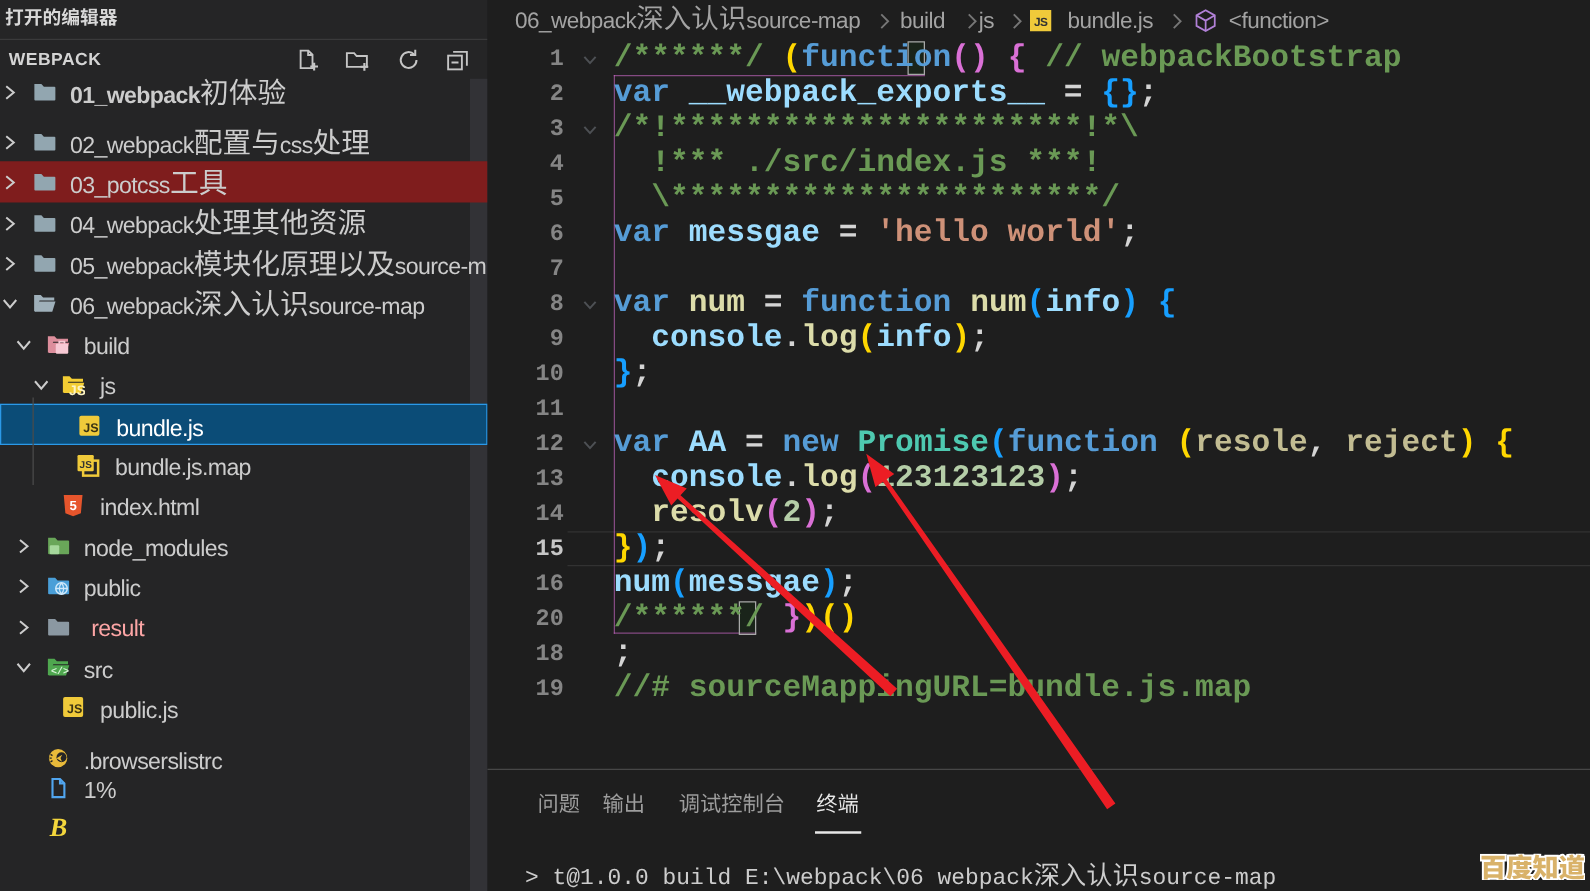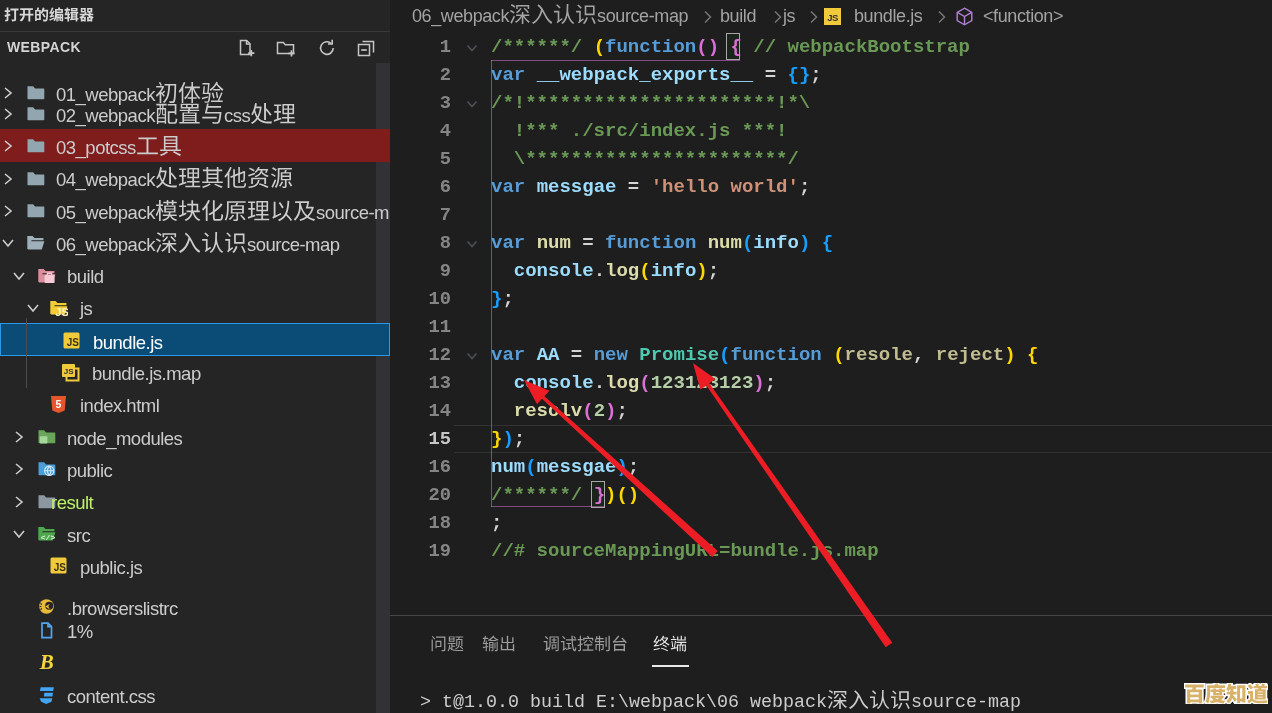--- a/index.html
+++ b/index.html
@@ -1,21 +1,21 @@
 <!DOCTYPE html>
 <html><head><meta charset="utf-8"><style>
 *{margin:0;padding:0;box-sizing:border-box}
 html,body{width:1272px;height:713px;overflow:hidden;background:#1e1e1e;font-family:"Liberation Sans",sans-serif}
 .abs{position:absolute}
 #sb{position:absolute;left:0;top:0;width:390px;height:713px;background:#252526}
 .row{position:absolute;left:0;width:390px;height:33px}
 .lbl{position:absolute;top:1.5px;height:33px;line-height:33px;font-size:18.5px;letter-spacing:-0.5px;color:#cccccc;white-space:pre}
 .chev{position:absolute;top:11.5px}
 .fic{position:absolute;top:8.5px}
-.cl{position:absolute;left:491px;height:28px;line-height:28px;white-space:pre;font-family:"Liberation Mono",monospace;font-size:19px;font-weight:bold;color:#d4d4d4}
+.cl{position:absolute;left:491px;height:28px;line-height:28px;white-space:pre;font-family:"Liberation Mono",monospace;font-size:25px;font-weight:bold;color:#d4d4d4}
 .ln{position:absolute;left:380px;width:71px;height:28px;line-height:28px;text-align:right;font-family:"Liberation Mono",monospace;font-size:18.75px;font-weight:bold;color:#858585}
 .k{color:#569cd6}.v{color:#9cdcfe}.c{color:#6a9955}.s{color:#ce9178}.n{color:#b5cea8}
 .f{color:#dcdcaa}.pa{color:#c2bc92}.t{color:#4ec9b0}.b1{color:#ffd700}.b2{color:#da70d6}.b3{color:#179fff}
 </style></head><body>
 <div id="sb">
     <div class="abs" style="left:4px;top:6px"><svg style="display:inline-block;vertical-align:-2.1px;" width="90" height="15" viewBox="0 0 90.0 15">
         <path fill="#d8d8d8" d="M2.6 0.4V3.3H0.7V5H2.6V7.6L0.5 8.1L1 9.9L2.6 9.4V12.5C2.6 12.7 2.5 12.8 2.3 12.8C2.1 12.8 1.5 12.8 0.9 12.7C1.1 13.2 1.3 13.9 1.4 14.4C2.5 14.4 3.2 14.4 3.7 14.1C4.3 13.8 4.4 13.3 4.4 12.5V9L6.4 8.4L6.1 6.7L4.4 7.2V5H6.1V3.3H4.4V0.4ZM6.4 1.6V3.4H10.2V12.2C10.2 12.4 10.1 12.5 9.8 12.5C9.4 12.5 8.3 12.6 7.4 12.5C7.7 13 8 13.9 8.1 14.5C9.5 14.5 10.5 14.4 11.2 14.1C11.9 13.8 12.1 13.2 12.1 12.2V3.4H14.5V1.6Z M24.4 3V6.7H20.9V6.3V3ZM15.7 6.7V8.4H18.9C18.6 10.2 17.8 11.9 15.6 13.3C16.1 13.6 16.8 14.2 17.1 14.6C19.7 13 20.6 10.7 20.8 8.4H24.4V14.5H26.3V8.4H29.4V6.7H26.3V3H28.9V1.3H16.2V3H19.1V6.3V6.7Z M38 7.1C38.8 8.2 39.7 9.7 40.1 10.6L41.7 9.7C41.2 8.8 40.2 7.3 39.5 6.3ZM38.8 0.5C38.3 2.2 37.6 4.1 36.8 5.4V2.9H34.4C34.7 2.3 35 1.5 35.2 0.7L33.2 0.4C33.2 1.2 33 2.1 32.8 2.9H31.1V14.1H32.7V13H36.8V5.9C37.2 6.2 37.7 6.6 37.9 6.8C38.4 6.2 38.8 5.3 39.2 4.4H42.5C42.3 9.7 42.1 12 41.7 12.5C41.5 12.7 41.3 12.7 41 12.7C40.6 12.7 39.7 12.7 38.8 12.6C39.1 13.1 39.3 13.9 39.3 14.4C40.2 14.4 41.1 14.4 41.7 14.4C42.3 14.3 42.8 14.1 43.2 13.5C43.8 12.7 44 10.3 44.1 3.6C44.2 3.4 44.2 2.8 44.2 2.8H39.9C40.1 2.1 40.4 1.5 40.5 0.9ZM32.7 4.5H35.1V6.9H32.7ZM32.7 11.4V8.5H35.1V11.4Z M45.9 7C46.1 6.9 46.5 6.8 47.6 6.6C47.2 7.4 46.8 7.9 46.6 8.2C46.2 8.7 45.8 9.1 45.5 9.2C45.7 9.6 45.9 10.3 46 10.7C46.3 10.4 46.9 10.2 50.1 9.5C50.1 9.1 50 8.5 50 8L48.2 8.4C49.1 7.2 50 5.7 50.6 4.3L49.3 3.5C49 4 48.8 4.6 48.5 5.1L47.4 5.2C48.2 3.9 48.9 2.4 49.5 1L47.8 0.4C47.4 2.2 46.5 4.1 46.2 4.5C45.9 5 45.6 5.4 45.3 5.4C45.5 5.9 45.8 6.7 45.9 7ZM53.9 0.8C54 1.2 54.2 1.6 54.3 2H51V5.2C51 7.1 51 9.6 50.2 11.8L49.9 10.4C48.2 11.1 46.5 11.8 45.4 12.1L45.8 13.8L50.2 11.8C50 12.4 49.7 12.9 49.5 13.3C49.8 13.5 50.5 14 50.8 14.3C51.6 13.1 52.1 11.4 52.3 9.8V14.4H53.7V11.2H54.4V14.1H55.5V11.2H56.1V14.1H57.2V11.2H57.8V13C57.8 13.1 57.8 13.1 57.7 13.1C57.6 13.1 57.4 13.1 57.2 13.1C57.4 13.5 57.5 14 57.6 14.4C58.1 14.4 58.4 14.4 58.8 14.2C59.1 13.9 59.2 13.6 59.2 13V6.8H52.6L52.7 6H58.9V2H56.3C56.1 1.5 55.8 0.8 55.6 0.3ZM54.4 8.3V9.9H53.7V8.3ZM55.5 8.3H56.1V9.9H55.5ZM57.2 8.3H57.8V9.9H57.2ZM52.7 3.4H57.3V4.5H52.7Z M68.6 2.2H71.8V3.1H68.6ZM67 0.9V4.4H73.5V0.9ZM61.1 8.6C61.2 8.4 61.8 8.3 62.2 8.3H63.4V10C62.3 10.2 61.2 10.3 60.4 10.4L60.8 12.1L63.4 11.7V14.5H65.1V11.4L66.3 11.1L66.2 9.6L65.1 9.8V8.3H66V6.7H65.1V4.6H63.4V6.7H62.6C63 5.8 63.3 4.8 63.6 3.8H66.2V2.1H64.1C64.2 1.7 64.3 1.2 64.4 0.8L62.7 0.4C62.6 1 62.5 1.5 62.4 2.1H60.6V3.8H62C61.7 4.8 61.5 5.5 61.3 5.8C61.1 6.5 60.9 6.9 60.6 7C60.7 7.4 61 8.2 61.1 8.6ZM71.7 6.4V7.3H68.7V6.4ZM65.9 11.7 66.2 13.3 71.7 12.8V14.5H73.3V12.7L74.5 12.6L74.5 11.1L73.3 11.2V6.4H74.3V5H66.2V6.4H67V11.7ZM71.7 8.5V9.3H68.7V8.5ZM71.7 10.6V11.3L68.7 11.5V10.6Z M78.4 2.6H80.1V3.9H78.4ZM84.7 2.6H86.5V3.9H84.7ZM84.1 6C84.6 6.2 85.1 6.4 85.6 6.7H82.3C82.5 6.4 82.7 6 82.9 5.6L81.8 5.4V1.1H76.8V5.4H81C80.8 5.9 80.5 6.3 80.2 6.7H75.7V8.3H78.6C77.8 9 76.7 9.6 75.3 10.1C75.6 10.4 76.1 11.1 76.3 11.5L76.8 11.3V14.5H78.5V14.2H80.1V14.5H81.8V9.8H79.4C80 9.3 80.6 8.8 81.1 8.3H83.6C84 8.8 84.6 9.3 85.2 9.8H83.1V14.5H84.8V14.2H86.5V14.5H88.3V11.4L88.7 11.6C88.9 11.1 89.4 10.5 89.8 10.1C88.3 9.8 86.9 9.1 85.8 8.3H89.3V6.7H86.8L87.2 6.3C86.9 6 86.4 5.7 85.8 5.4H88.3V1.1H83.1V5.4H84.6ZM78.5 12.6V11.3H80.1V12.6ZM84.8 12.6V11.3H86.5V12.6Z"></path>
       </svg></div>
     <div class="abs" style="left:0;top:31px;width:390px;height:1px;background:#3a3a3b"></div>
     <div class="abs" style="left:7px;top:38px;height:18px;line-height:18px;font-size:14px;font-weight:bold;color:#d4d4d4;letter-spacing:.4px">WEBPACK</div>
@@ -31,21 +31,21 @@
     <svg class="abs" style="left:317px;top:38px" width="20" height="20" viewBox="0 0 20 20" fill="none" stroke="#c5c5c5" stroke-width="1.6">
 <path d="M16.2 10a6.3 6.3 0 1 1-1.9-4.5"></path>
       <path d="M15.2 1.8v4.2h-4.2"></path>
     </svg>
     <svg class="abs" style="left:356px;top:38px" width="20" height="20" viewBox="0 0 20 20" fill="none" stroke="#c5c5c5" stroke-width="1.5">
 <path d="M6.5 3.5h11v11"></path>
       <rect x="2.5" y="6.5" width="11" height="11" fill="#252526"></rect>
       <path d="M5.2 12h5.6" stroke-width="1.7"></path>
     </svg>
     <div class="abs" style="left:376px;top:63px;width:14px;height:650px;background:#323236"></div>
-    <div class="row" style="top:76px;">
+    <div class="row" style="top:57px;font-weight:bold;">
       <svg class="chev" style="left:1px;top:10px" width="13" height="13" viewBox="0 0 13 13" fill="none" stroke="#cccccc" stroke-width="1.6">
         <path d="M4 2 L10 7 L4 12"></path>
       </svg>
       <svg class="fic" style="left:26px;top:7px" width="19" height="19" viewBox="0 0 19 19">
         <path d="M1.5 3.2 h5.6 l2 2.2 h8.4 a.8.8 0 0 1 .8.8 v9.3 a.8.8 0 0 1 -.8.8 H2.3 a.8.8 0 0 1 -.8-.8 z" fill="#92a6b0"></path>
       </svg>
       <div class="lbl" style="left:56px;color:#cccccc">01_webpack<svg style="display:inline-block;vertical-align:-3.2px;" width="69" height="23" viewBox="0 0 69.0 23">
           <path fill="#cccccc" d="M3.7 1.7C4.4 2.6 5.3 4 5.7 4.9L7 4C6.6 3.2 5.8 1.9 5 0.9ZM9.5 2.9V4.6H13.3C13 12.1 12.1 17.6 7.9 20.8C8.3 21.1 9 21.8 9.3 22.1C13.6 18.4 14.7 12.8 15.1 4.6H19.5C19.2 15.2 18.9 19.1 18.1 19.9C17.9 20.3 17.6 20.3 17.2 20.3C16.7 20.3 15.4 20.3 14 20.2C14.3 20.7 14.5 21.4 14.5 21.9C15.8 21.9 17.1 22 17.9 21.9C18.7 21.8 19.2 21.6 19.7 20.9C20.6 19.7 20.9 15.7 21.2 3.8C21.2 3.6 21.2 2.9 21.2 2.9ZM1.2 5V6.6H7C5.6 9.5 3.1 12.6 0.8 14.3C1.1 14.6 1.6 15.5 1.7 15.9C2.7 15.2 3.6 14.2 4.6 13.1V22.1H6.3V12.8C7.2 13.9 8.3 15.3 8.8 16L9.8 14.6C9.5 14.3 8.7 13.4 8 12.5C8.6 11.9 9.4 11.2 10.2 10.4L9 9.4C8.6 10.1 7.8 11 7.1 11.7L6.3 10.9V10.8C7.5 9.2 8.5 7.4 9.2 5.6L8.2 4.9L7.9 5Z M28.8 1C27.6 4.5 25.7 7.9 23.7 10.2C24 10.6 24.5 11.5 24.7 11.9C25.4 11.1 26.1 10.2 26.7 9.2V22H28.3V6.3C29.1 4.8 29.8 3.1 30.4 1.5ZM32.6 16.2V17.8H36.4V21.9H38V17.8H41.7V16.2H38V8.3C39.5 12.3 41.7 16.1 44.1 18.3C44.4 17.8 45 17.2 45.4 17C42.9 14.9 40.5 11.1 39.1 7.2H44.9V5.6H38V1H36.4V5.6H29.9V7.2H35.3C33.9 11.1 31.5 15 29 17.1C29.3 17.4 29.9 18 30.2 18.4C32.6 16.2 34.9 12.4 36.4 8.3V16.2Z M46.7 16.8 47.1 18.3C48.8 17.8 50.9 17.2 53 16.6L52.8 15.3C50.6 15.9 48.3 16.5 46.7 16.8ZM58.3 8V9.5H65.1V8ZM56.7 11.9C57.4 13.7 58 16 58.2 17.5L59.6 17.1C59.4 15.6 58.8 13.3 58.1 11.6ZM60.8 11.3C61.2 13.1 61.6 15.4 61.7 16.9L63.2 16.6C63 15.1 62.6 12.9 62.1 11.1ZM48.5 5.2C48.3 7.6 48 11.1 47.7 13.1H53.9C53.6 17.8 53.2 19.7 52.8 20.2C52.6 20.4 52.3 20.5 52 20.5C51.5 20.5 50.5 20.4 49.3 20.3C49.6 20.7 49.8 21.3 49.8 21.8C50.9 21.8 52 21.9 52.6 21.8C53.2 21.8 53.7 21.6 54 21.1C54.8 20.4 55.1 18.2 55.5 12.4C55.5 12.2 55.5 11.7 55.5 11.7L54 11.7H53.7C54 9.2 54.3 5.1 54.6 2H47.5V3.4H53C52.8 6.2 52.5 9.5 52.2 11.7H49.4C49.6 9.8 49.8 7.2 49.9 5.2ZM61.3 0.8C59.9 4 57.4 6.8 54.6 8.6C54.9 8.9 55.5 9.6 55.7 9.9C57.8 8.4 59.9 6.3 61.5 3.7C63.1 6 65.4 8.3 67.5 9.9C67.7 9.4 68.1 8.7 68.4 8.3C66.3 6.9 63.8 4.5 62.3 2.3L62.8 1.2ZM56 19.4V21H67.7V19.4H64.2C65.3 17.3 66.6 14.3 67.6 11.8L66 11.5C65.3 13.9 63.8 17.3 62.7 19.4Z"></path>
         </svg></div>
     </div>
@@ -173,21 +173,21 @@
       </svg>
       <div class="lbl" style="left:67px;color:#cccccc">node_modules</div>
     </div>
     <div class="row" style="top:484.7px;">
       <svg class="chev" style="left:12px;top:10px" width="13" height="13" viewBox="0 0 13 13" fill="none" stroke="#cccccc" stroke-width="1.6">
         <path d="M4 2 L10 7 L4 12"></path>
       </svg>
       <svg class="fic" style="left:37px;top:7px" width="19" height="19" viewBox="0 0 19 19">
         <path d="M1.5 3.2 h5.6 l2 2.2 h8.4 a.8.8 0 0 1 .8.8 v9.3 a.8.8 0 0 1 -.8.8 H2.3 a.8.8 0 0 1 -.8-.8 z" fill="#8b98a2"></path>
       </svg>
-      <div class="lbl" style="left:51px;color:#bef264">result</div>
+      <div class="lbl" style="left:73px;color:#fca5a5">result</div>
     </div>
     <div class="row" style="top:517.0px;">
       <svg class="chev" style="left:12px;top:10px" width="13" height="13" viewBox="0 0 13 13" fill="none" stroke="#cccccc" stroke-width="1.6">
         <path d="M2 4 L7 10 L12 4"></path>
       </svg>
       <svg class="fic" style="left:37px;top:7px" width="19" height="19" viewBox="0 0 19 19">
         <path d="M1.3 3 h5.3 l1.9 2 h8.9 v2.3 H5.6 L2.8 16 H1.3 z" fill="#4fa74f"></path>
         <path d="M4.9 8.2 H18.4 L15.8 16.4 H1.8 z" fill="#4fa74f"></path>
         <text x="11" y="15.6" font-family="Liberation Mono" font-size="8" font-weight="bold" fill="#d8f3d8" text-anchor="middle">&lt;/&gt;</text>
       </svg>
@@ -213,30 +213,20 @@
       <svg class="fic" style="left:37px;top:7px" width="19" height="19" viewBox="0 0 19 19">
         <path d="M5 2.2 h6 l3.5 3.5 v11 H5 z" fill="none" stroke="#51a6f0" stroke-width="1.7"></path>
         <path d="M11 2.2 v3.5 h3.5" fill="none" stroke="#51a6f0" stroke-width="1.7"></path>
       </svg>
       <div class="lbl" style="left:67px;color:#cccccc">1%</div>
     </div>
     <div class="row" style="top:646.2px;">
       <svg class="fic" style="left:37px;top:7px" width="19" height="19" viewBox="0 0 19 19">
         <text x="9.8" y="15.8" font-family="Liberation Serif" font-size="21" font-weight="bold" font-style="italic" fill="#f3d63c" text-anchor="middle">B</text>
       </svg>
-    </div>
-    <div class="row" style="top:678.5px;">
-      <svg class="fic" style="left:37px;top:7px" width="19" height="19" viewBox="0 0 19 19">
-        <g fill="#42a5f5">
-          <path d="M3.6 1.2 H16.8 L16.2 5.0 H3.0 z"></path>
-          <path d="M7.4 6.8 H16.0 L15.4 10.4 H6.8 z"></path>
-          <path d="M2.6 12.2 H15.2 L14.5 15.8 L9.2 18.0 L4.2 15.7 z"></path>
-        </g>
-      </svg>
-      <div class="lbl" style="left:67px;color:#cccccc">content.css</div>
     </div>
     <div class="abs" style="left:26px;top:318px;width:1px;height:70px;background:#4b4b4b"></div>
   </div>
 <div class="abs" style="left:390px;top:0;width:882px;height:713px;background:#1e1e1e"></div>
 <div class="abs" style="left:390px;top:0;width:882px;height:33px;font-size:18px;letter-spacing:-0.4px;color:#a3a3a3">
     <div class="abs" style="left:22px;top:0;height:33px;line-height:33px;white-space:pre">06_webpack<svg style="display:inline-block;vertical-align:-3.1px;" width="88" height="22" viewBox="0 0 88.0 22">
         <path fill="#a3a3a3" d="M7.2 2.1V6.1H8.7V3.5H18.7V6H20.2V2.1ZM11.2 5C10.2 6.6 8.6 8.2 7 9.2C7.3 9.5 7.9 10.1 8.2 10.3C9.8 9.2 11.6 7.3 12.6 5.5ZM14.6 5.6C16.1 7 17.9 9 18.7 10.3L20 9.3C19.1 8.1 17.3 6.2 15.8 4.8ZM1.8 2.4C3.1 3 4.7 4 5.5 4.7L6.4 3.3C5.5 2.6 3.9 1.7 2.7 1.1ZM0.8 8.3C2.2 9 3.9 10 4.8 10.7L5.6 9.3C4.7 8.6 3 7.7 1.7 7.1ZM1.3 19.6 2.6 20.7C3.7 18.7 5 16 6 13.7L4.9 12.6C3.8 15 2.4 17.9 1.3 19.6ZM12.8 9.1V11.5H7.1V13H11.8C10.4 15.4 8.2 17.6 5.9 18.6C6.2 18.9 6.8 19.5 7 19.9C9.3 18.7 11.4 16.5 12.8 14V21H14.4V14C15.8 16.4 17.8 18.6 19.8 19.9C20 19.4 20.5 18.9 20.9 18.5C18.8 17.5 16.7 15.3 15.5 13H20.3V11.5H14.4V9.1Z M28.5 2.8C29.9 3.8 31.1 5 32 6.4C30.6 12.6 27.9 17.1 22.9 19.6C23.3 20 24.1 20.6 24.4 21C28.9 18.4 31.7 14.3 33.4 8.6C35.8 13 37.4 18.1 42.4 20.9C42.5 20.4 42.9 19.5 43.2 19C35.9 14.7 36.5 6.4 29.5 1.3Z M47.1 2.3C48.2 3.3 49.7 4.8 50.4 5.6L51.6 4.4C50.8 3.6 49.3 2.2 48.2 1.3ZM57.7 0.9C57.6 8.4 57.8 16.1 52.2 20C52.6 20.2 53.2 20.7 53.4 21.1C56.4 19 57.9 15.8 58.6 12.2C59.4 15.3 61 19 64.1 21.1C64.4 20.7 64.9 20.2 65.3 19.9C60.5 16.8 59.5 9.8 59.2 7.7C59.3 5.5 59.3 3.2 59.4 0.9ZM45 7.8V9.4H48.7V16.9C48.7 18 48 18.7 47.5 19C47.8 19.3 48.3 19.9 48.4 20.2C48.8 19.8 49.3 19.4 53.5 16.4C53.4 16.1 53.2 15.5 53.1 15L50.3 16.9V7.8Z M77.3 4H84V10.6H77.3ZM75.7 2.4V12.2H85.6V2.4ZM82.2 14.8C83.4 16.8 84.6 19.3 85.1 20.9L86.7 20.3C86.3 18.7 85 16.2 83.7 14.3ZM77.2 14.3C76.6 16.6 75.4 18.7 73.9 20.2C74.3 20.4 75.1 20.8 75.4 21.1C76.9 19.6 78.2 17.2 78.9 14.7ZM68.2 2.4C69.4 3.5 70.9 4.9 71.7 5.8L72.8 4.7C72.1 3.8 70.5 2.4 69.3 1.5ZM67.1 7.8V9.4H70.2V17C70.2 18.2 69.4 19 69 19.4C69.3 19.6 69.8 20.2 70 20.5C70.3 20.1 70.9 19.6 74.8 16.6C74.6 16.3 74.2 15.6 74.1 15.2L71.8 16.9V7.8Z"></path>
       </svg>source-map</div>
     <svg class="abs" style="left:312px;top:9px" width="11" height="16" viewBox="0 0 11 16" fill="none" stroke="#767676" stroke-width="1.5">
       <path d="M3 2.5 L8.5 8 L3 13.5"></path>

